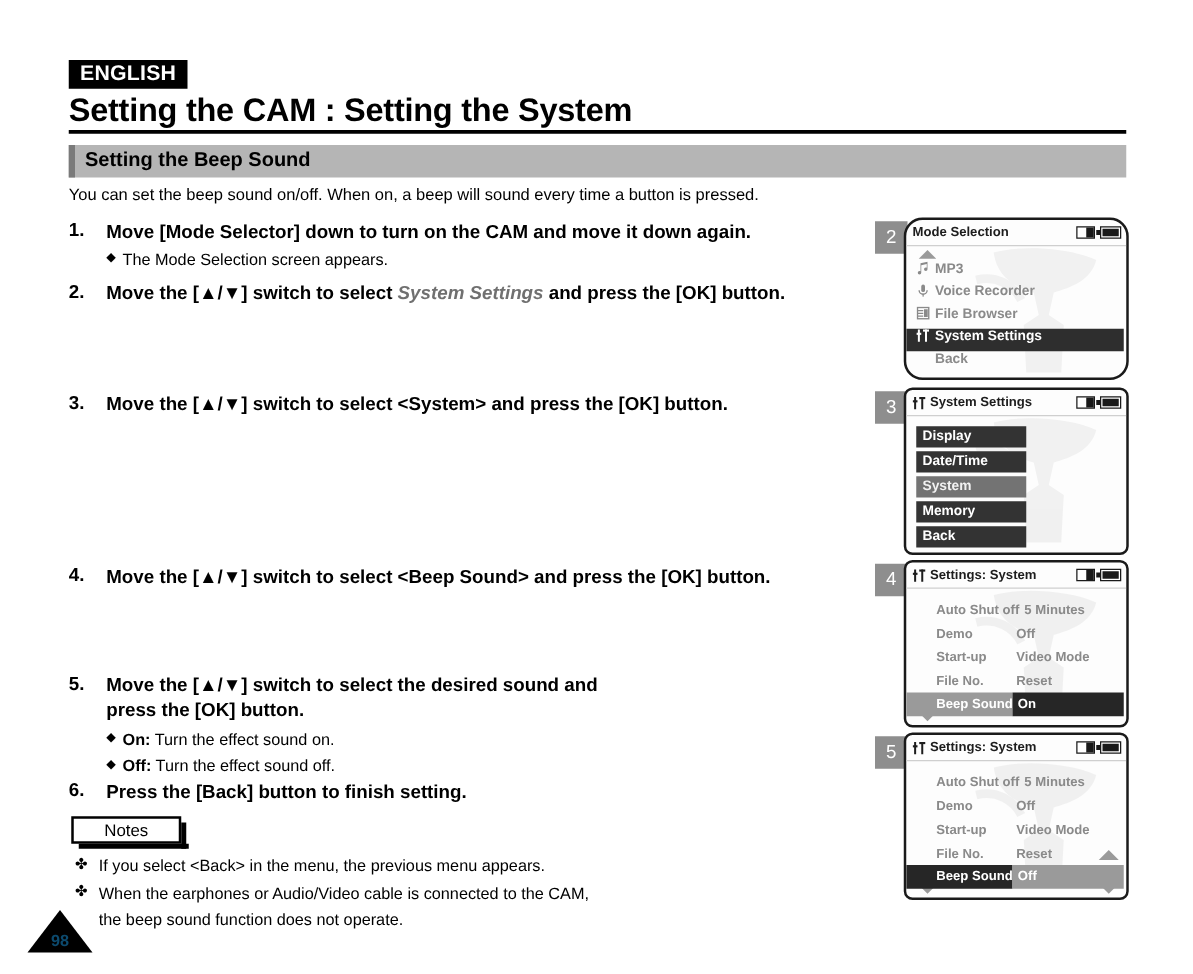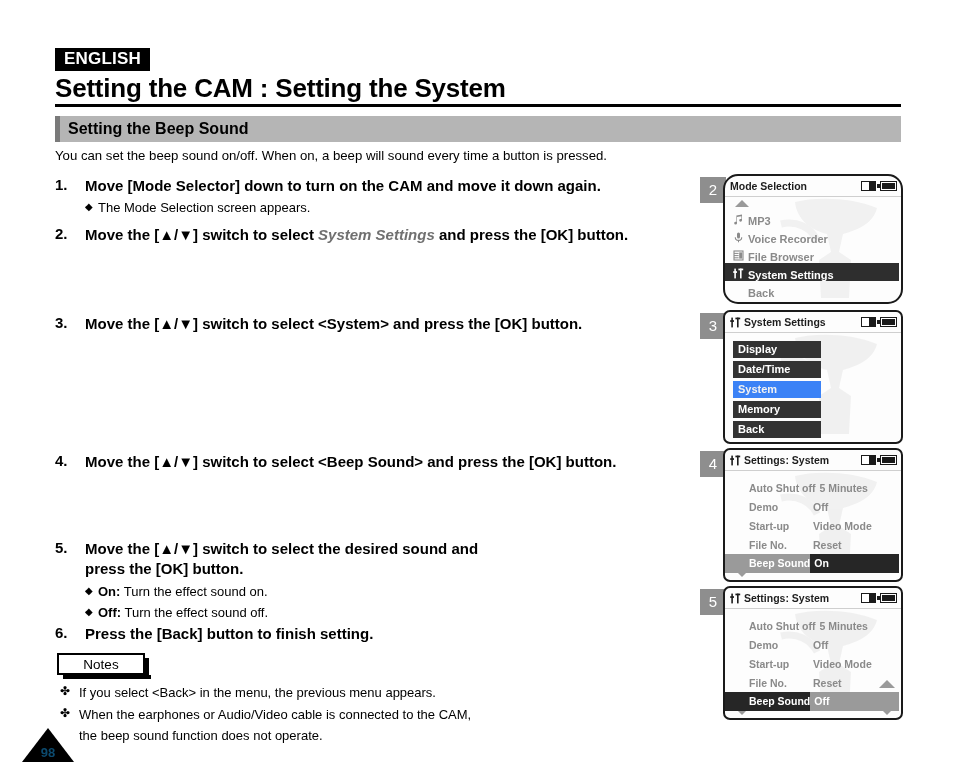--- a/index.html
+++ b/index.html
@@ -168,40 +168,40 @@
 
   
   .m-arrow-up, .m-arrow-down {
     width: 0; height: 0; margin-left: 10px;
     border-left: 7px solid transparent;
     border-right: 7px solid transparent;
   }
   .m-arrow-up { border-bottom: 7px solid #9a9a9a; margin-top: 1px; margin-bottom: 2px;}
 
   .m-row {
-    display: flex; align-items: flex-end;
+    display: flex; align-items: flex-start;
     height: 18px; font-size: 11px; font-weight: bold;
     color: #8a8a8a; padding-left: 6px;
   }
   .m-row .m-ico {
     width: 14px; flex: 0 0 14px; text-align: center;
     font-size: 11px; line-height: 1; color: #8a8a8a;
   }
   .m-row.sel { background: #2e2e2e; color: #fff; margin-right: 2px; }
   .m-row.sel .m-ico { color: #fff; }
   .m-row .m-label { padding-left: 3px; white-space: nowrap; }
 
   
   .b-row {
     margin: 0 0 3px 8px; width: 88px; height: 17px;
     background: #333333; color: #fff;
     font-size: 11px; font-weight: bold;
     line-height: 17px; padding-left: 5px;
   }
-  .b-row.sel { background: #3b82f6; color: #f2f2f2; }
+  .b-row.sel { background: #737373; color: #f2f2f2; }
 
   
   .s-row {
     display: flex; height: 19px; align-items: center;
     font-size: 10.5px; font-weight: bold; color: #8a8a8a;
     margin: 0 2px 0 0;
   }
   .s-key { flex: 0 0 84px; padding-left: 24px; white-space: nowrap; }
   .s-val { flex: 1 1 auto; padding-left: 4px; white-space: nowrap; }
   .s-row.cur .s-key { background: #9a9a9a; color: #fff; height: 19px; line-height: 19px; padding-top: 0; }

